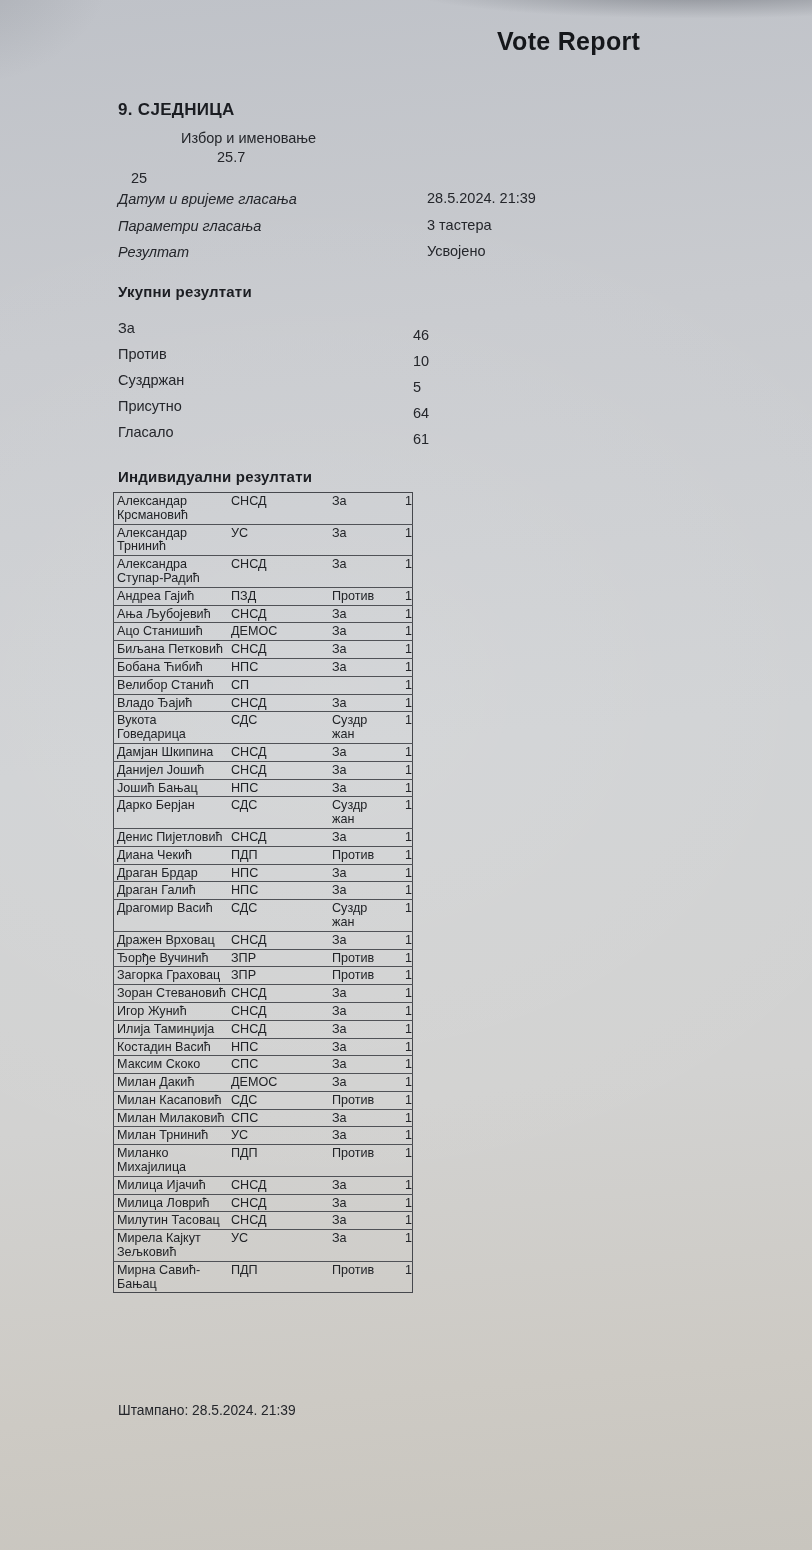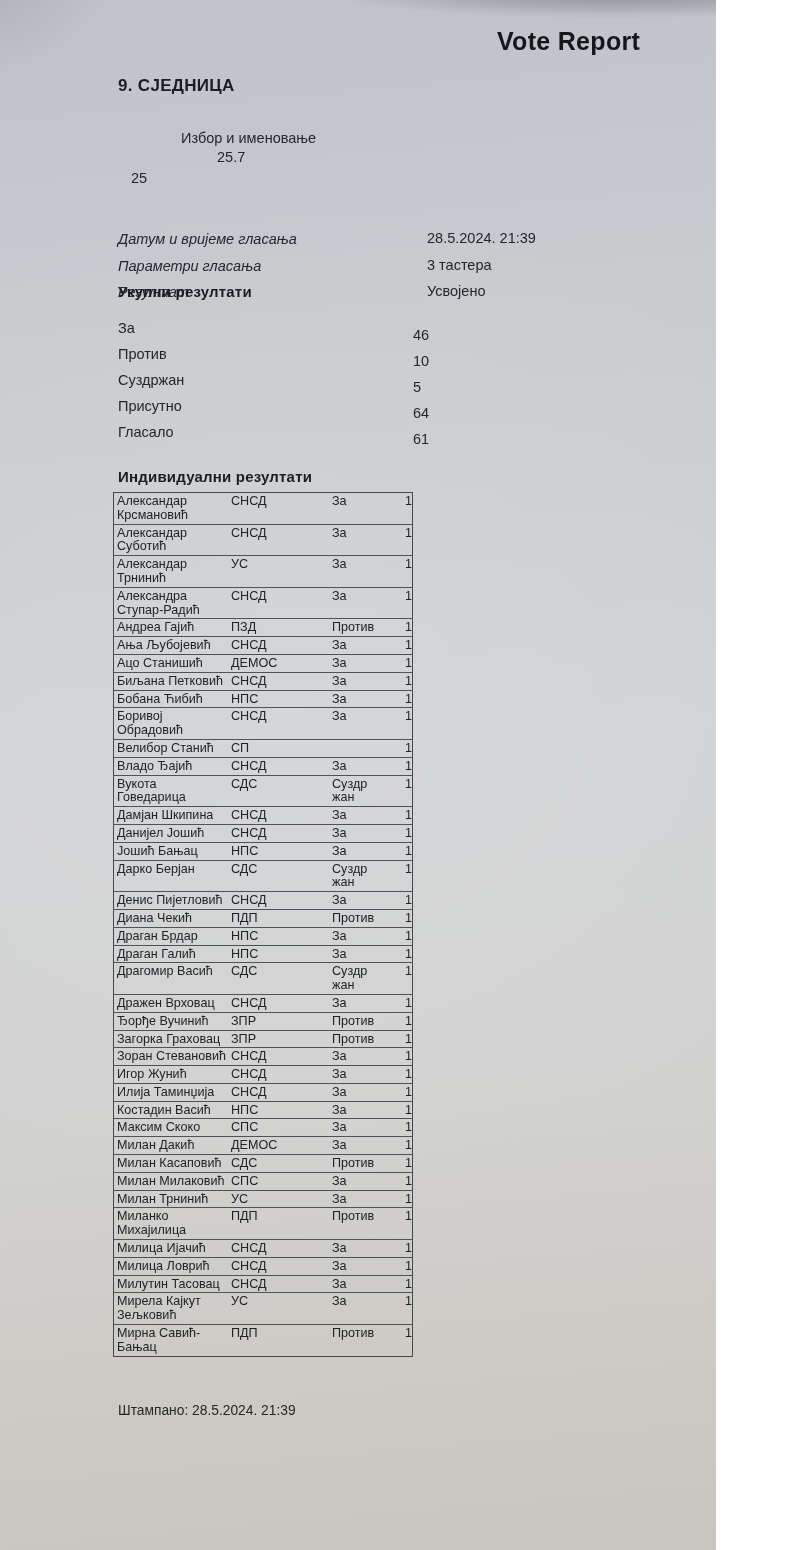--- a/index.html
+++ b/index.html
@@ -2,40 +2,40 @@
 <html><head>
 <meta charset="utf-8">
 <style>
   html,body{margin:0;padding:0;}
   body{
     width:812px;height:1550px;overflow:hidden;
     font-family:"Liberation Sans",sans-serif;
     -webkit-font-smoothing:antialiased;
   }
   .paper{
-    position:relative;width:716px;height:1550px;
+    position:relative;width:812px;height:1550px;
     background:linear-gradient(175deg,#bfc2c8 0%,#c9cbcf 22%,#d0d2d4 48%,#d2d2d1 70%,#cdcac4 88%,#c8c5be 100%);
   }
   .paper::before{
     content:"";position:absolute;inset:0;pointer-events:none;
     background:
       radial-gradient(ellipse 430px 42px at 86% -10px, rgba(52,57,66,.42), rgba(52,57,66,0) 68%),
       radial-gradient(ellipse 220px 180px at -40px -40px, rgba(70,75,84,.18), rgba(70,75,84,0) 70%),
       radial-gradient(ellipse 900px 700px at 40% 45%, rgba(255,255,255,.10), rgba(255,255,255,0) 75%);
   }
   .abs{position:absolute;}
   .title{
     left:497px;top:27px;font-size:25px;font-weight:700;color:#15171b;
     letter-spacing:.3px;
   }
-  .session{left:118px;top:76px;font-size:17px;font-weight:700;color:#1b1d22;letter-spacing:.3px;}
+  .session{left:118px;top:100px;font-size:17px;font-weight:700;color:#1b1d22;letter-spacing:.3px;}
   .item-number{left:131px;top:130px;font-size:14.5px;color:#24262b;margin-top:40px;}
   .item-title{left:181px;top:130px;font-size:14.5px;color:#24262b;}
   .item-sub{left:217px;top:149px;font-size:14.5px;color:#24262b;}
-  .meta{left:118px;top:190px;width:520px;margin-top:40px;}
+  .meta{left:118px;top:190px;width:520px;}
   .meta-row{position:relative;height:26.5px;}
   .meta-label{font-style:italic;font-size:14.5px;color:#24262b;}
   .meta-value{position:absolute;left:309px;top:0;font-size:14.5px;font-style:normal;color:#24262b;}
   .totals-heading{left:118px;top:283px;font-size:15px;font-weight:700;color:#1b1d22;letter-spacing:.2px;}
   .totals{left:118px;top:319px;width:520px;}
   .totals-row{position:relative;height:26px;}
   .totals-label{font-size:14.5px;color:#24262b;}
   .totals-value{position:absolute;left:295px;top:8px;font-size:14.5px;color:#24262b;}
   .individual-heading{left:118px;top:468px;font-size:15px;font-weight:700;color:#1b1d22;letter-spacing:.2px;}
   table.votes{
@@ -86,26 +86,20 @@
 
   <table class="votes">
     <tbody id="votes-body">
         <tr>
           <td class="c-name">Александар Крсмановић</td>
           <td class="c-party">СНСД</td>
           <td class="c-vote">За</td>
           <td class="c-count">1</td>
         </tr>
         <tr>
-          <td class="c-name">Александар Суботић</td>
-          <td class="c-party">СНСД</td>
-          <td class="c-vote">За</td>
-          <td class="c-count">1</td>
-        </tr>
-        <tr>
           <td class="c-name">Александар Трнинић</td>
           <td class="c-party">УС</td>
           <td class="c-vote">За</td>
           <td class="c-count">1</td>
         </tr>
         <tr>
           <td class="c-name">Александра Ступар-Радић</td>
           <td class="c-party">СНСД</td>
           <td class="c-vote">За</td>
           <td class="c-count">1</td>
@@ -130,26 +124,20 @@
         </tr>
         <tr>
           <td class="c-name">Биљана Петковић</td>
           <td class="c-party">СНСД</td>
           <td class="c-vote">За</td>
           <td class="c-count">1</td>
         </tr>
         <tr>
           <td class="c-name">Бобана Ћибић</td>
           <td class="c-party">НПС</td>
-          <td class="c-vote">За</td>
-          <td class="c-count">1</td>
-        </tr>
-        <tr>
-          <td class="c-name">Боривој Обрадовић</td>
-          <td class="c-party">СНСД</td>
           <td class="c-vote">За</td>
           <td class="c-count">1</td>
         </tr>
         <tr>
           <td class="c-name">Велибор Станић</td>
           <td class="c-party">СП</td>
           <td class="c-vote"></td>
           <td class="c-count">1</td>
         </tr>
         <tr>

